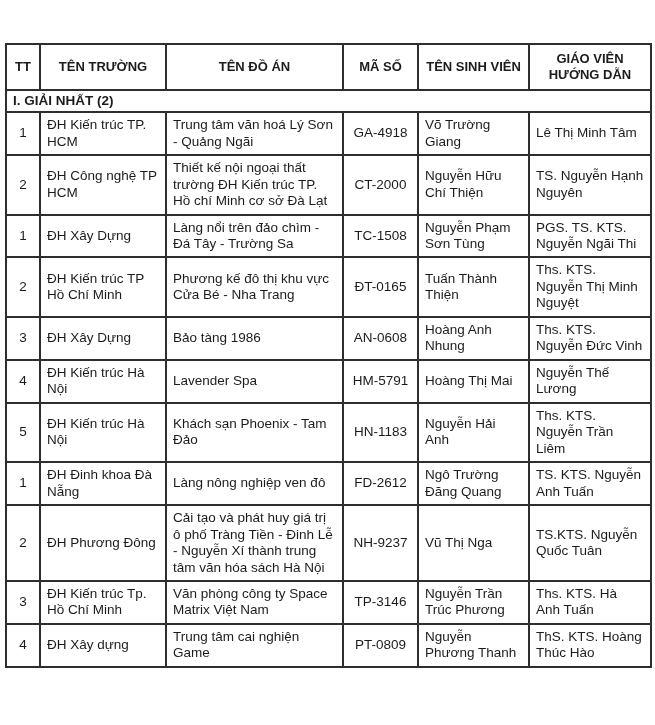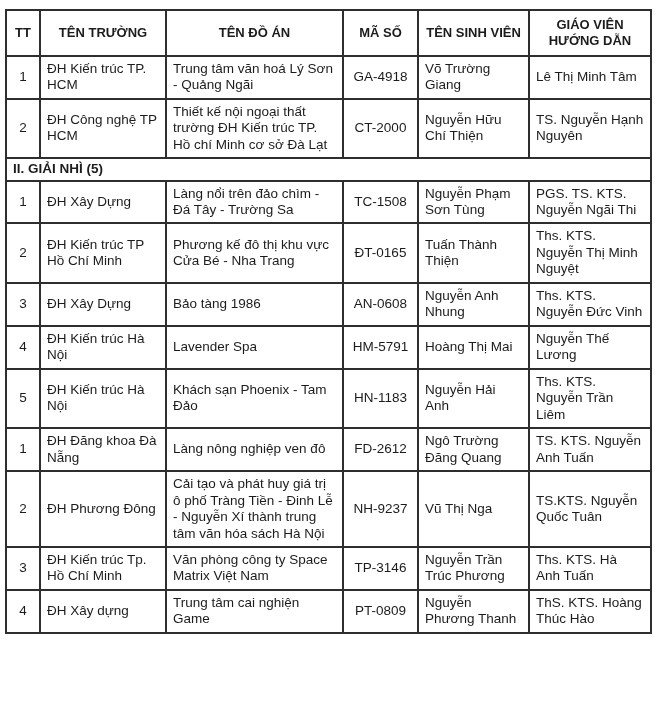--- a/index.html
+++ b/index.html
@@ -13,20 +13,21 @@
     height: 725px;
     background: #ffffff;
     box-sizing: border-box;
     padding: 9px 0 0 5px;
   }
   table.awards {
     border-collapse: collapse;
     table-layout: fixed;
     width: 645px;
     color: #1c1c1c;
+    margin-top: 34px;
   }
   table.awards th,
   table.awards td {
     border: 2px solid #2e2e2e;
     font-size: 13.5px;
     line-height: 1.22;
     vertical-align: middle;
     padding: 4px 6px;
     overflow-wrap: break-word;
   }
@@ -72,38 +73,38 @@
       <tr>
         <th>TT</th>
         <th>TÊN TRƯỜNG</th>
         <th>TÊN ĐỒ ÁN</th>
         <th>MÃ SỐ</th>
         <th>TÊN SINH VIÊN</th>
         <th>GIÁO VIÊN HƯỚNG DẪN</th>
       </tr>
     </thead>
     <tbody>
+        <tr class="section-row">
+          <td colspan="6">I. GIẢI NHẤT (2)</td>
+        </tr>
         <tr>
           <td class="col-tt">1</td>
           <td class="col-truong">ĐH Kiến trúc TP. HCM</td>
           <td class="col-doan">Trung tâm văn hoá Lý Sơn - Quảng Ngãi</td>
           <td class="col-maso">GA-4918</td>
           <td class="col-sinhvien">Võ Trường Giang</td>
           <td class="col-giaovien">Lê Thị Minh Tâm</td>
         </tr>
         <tr>
           <td class="col-tt">2</td>
           <td class="col-truong">ĐH Công nghệ TP HCM</td>
           <td class="col-doan">Thiết kế nội ngoại thất trường ĐH Kiến trúc TP. Hồ chí Minh cơ sở Đà Lạt</td>
           <td class="col-maso">CT-2000</td>
           <td class="col-sinhvien">Nguyễn Hữu Chí Thiện</td>
           <td class="col-giaovien">TS. Nguyễn Hạnh Nguyên</td>
-        </tr>
-        <tr class="section-row">
-          <td colspan="6">II. GIẢI NHÌ (5)</td>
         </tr>
         <tr>
           <td class="col-tt">1</td>
           <td class="col-truong">ĐH Xây Dựng</td>
           <td class="col-doan">Làng nổi trên đảo chìm - Đá Tây - Trường Sa</td>
           <td class="col-maso">TC-1508</td>
           <td class="col-sinhvien">Nguyễn Phạm Sơn Tùng</td>
           <td class="col-giaovien">PGS. TS. KTS. Nguyễn Ngãi Thi</td>
         </tr>
         <tr>
@@ -112,42 +113,42 @@
           <td class="col-doan">Phương kế đô thị khu vực Cửa Bé - Nha Trang</td>
           <td class="col-maso">ĐT-0165</td>
           <td class="col-sinhvien">Tuấn Thành Thiện</td>
           <td class="col-giaovien">Ths. KTS. Nguyễn Thị Minh Nguyệt</td>
         </tr>
         <tr>
           <td class="col-tt">3</td>
           <td class="col-truong">ĐH Xây Dựng</td>
           <td class="col-doan">Bảo tàng 1986</td>
           <td class="col-maso">AN-0608</td>
-          <td class="col-sinhvien">Nguyễn Anh Nhung</td>
+          <td class="col-sinhvien">Hoàng Anh Nhung</td>
           <td class="col-giaovien">Ths. KTS. Nguyễn Đức Vinh</td>
         </tr>
         <tr>
           <td class="col-tt">4</td>
           <td class="col-truong">ĐH Kiến trúc Hà Nội</td>
           <td class="col-doan">Lavender Spa</td>
           <td class="col-maso">HM-5791</td>
           <td class="col-sinhvien">Hoàng Thị Mai</td>
           <td class="col-giaovien">Nguyễn Thế Lương</td>
         </tr>
         <tr>
           <td class="col-tt">5</td>
           <td class="col-truong">ĐH Kiến trúc Hà Nội</td>
           <td class="col-doan">Khách sạn Phoenix - Tam Đảo</td>
           <td class="col-maso">HN-1183</td>
           <td class="col-sinhvien">Nguyễn Hải Anh</td>
           <td class="col-giaovien">Ths. KTS. Nguyễn Trần Liêm</td>
         </tr>
         <tr>
           <td class="col-tt">1</td>
-          <td class="col-truong">ĐH Đăng khoa Đà Nẵng</td>
+          <td class="col-truong">ĐH Đinh khoa Đà Nẵng</td>
           <td class="col-doan">Làng nông nghiệp ven đô</td>
           <td class="col-maso">FD-2612</td>
           <td class="col-sinhvien">Ngô Trường Đăng Quang</td>
           <td class="col-giaovien">TS. KTS. Nguyễn Anh Tuấn</td>
         </tr>
         <tr>
           <td class="col-tt">2</td>
           <td class="col-truong">ĐH Phương Đông</td>
           <td class="col-doan">Cải tạo và phát huy giá trị ô phố Tràng Tiền - Đinh Lễ - Nguyễn Xí thành trung tâm văn hóa sách Hà Nội</td>
           <td class="col-maso">NH-9237</td>

